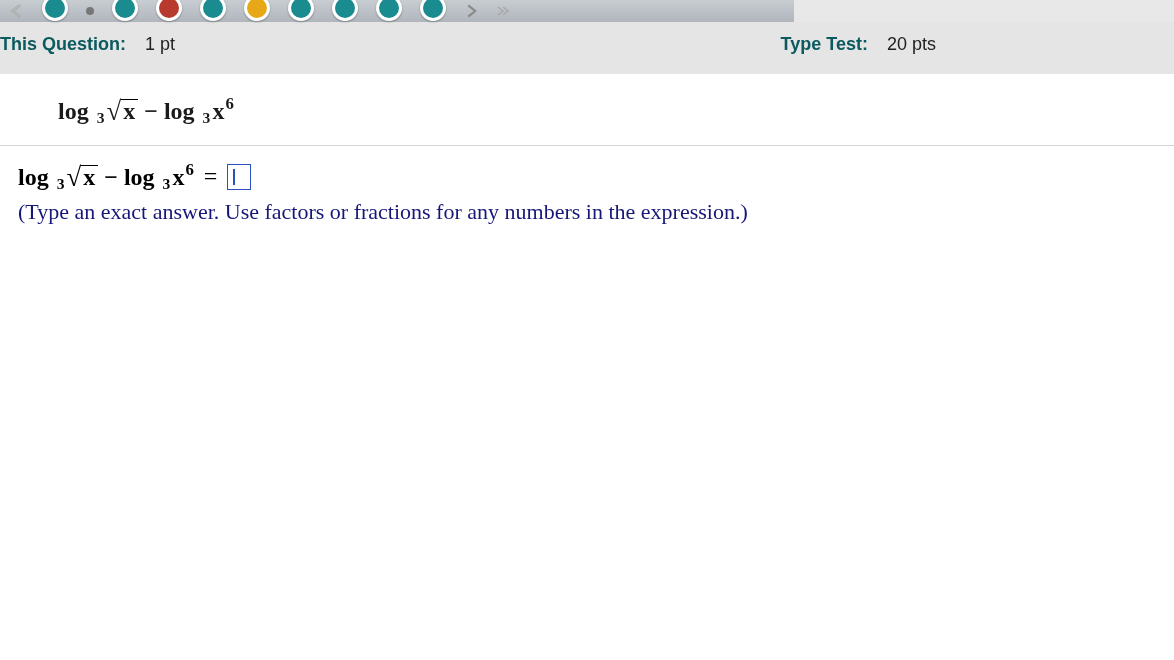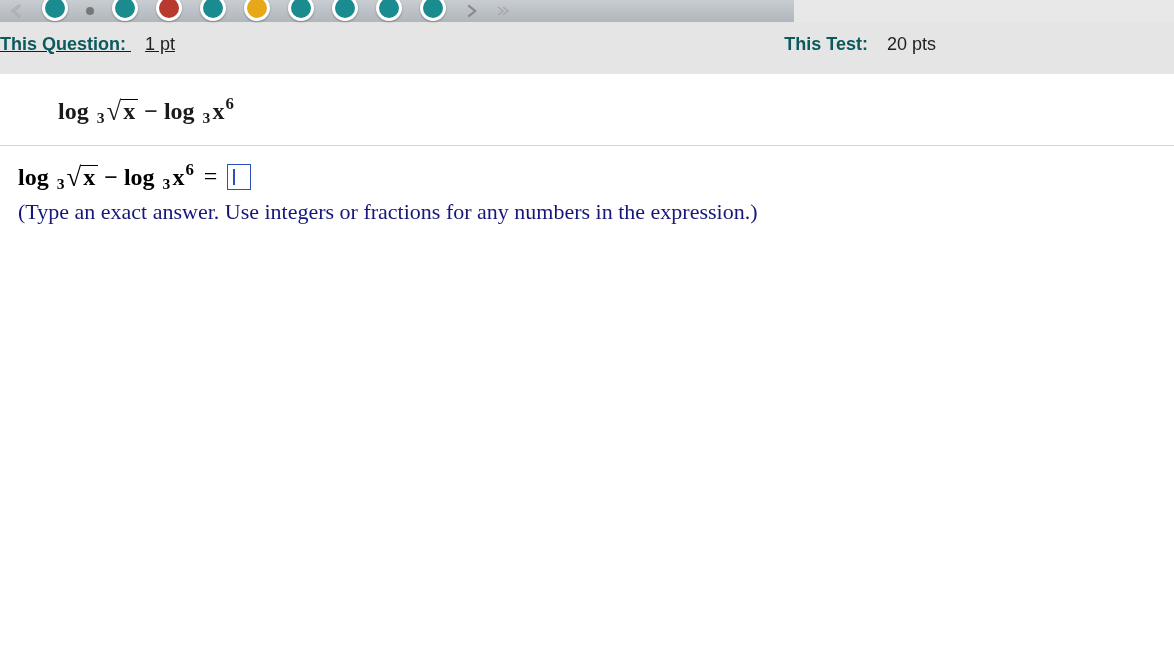--- a/index.html
+++ b/index.html
@@ -40,21 +40,21 @@
     background: #e8e8e8;
   }
   .info-bar {
     background: #e5e5e5;
     padding: 12px 0 18px 0;
     font-size: 18px;
     color: #1b1b1b;
     border-bottom: 1px solid #e5e5e5;
   }
   .info-bar-inner { display: flex; }
-  .info-left { padding-left: 0; text-decoration: underline; }
+  .info-left { padding-left: 0; }
   .info-label { color: #0a5a5e; font-weight: bold; font-family: Verdana, sans-serif; }
   .info-val { color: #222; font-family: Verdana, sans-serif; margin-left: 14px; }
   .info-right { margin-left: auto; padding-right: 238px; }
   .content {
     padding: 20px 18px 0 18px;
     font-family: Georgia, "Times New Roman", serif;
     font-size: 23px;
     color: #1a1a1a;
   }
   .prompt { margin-bottom: 26px; }
@@ -130,21 +130,21 @@
   <div class="nav-right-blank"></div>
 </div>
 
 <div class="info-bar">
   <div class="info-bar-inner">
     <div class="info-left">
       <span class="info-label">This Question:</span>
       <span class="info-val">1 pt</span>
     </div>
     <div class="info-right">
-      <span class="info-label">This Test:</span>
+      <span class="info-label">Type Test:</span>
       <span class="info-val">20 pts</span>
     </div>
   </div>
 </div>
 
 <div class="content">
 
   <div class="expr-row">
     <span>log</span>
     <span class="log-sub">3</span><span class="sqrt-wrap"><span class="sqrt-sym">√</span><span class="sqrt-arg">x</span></span>
@@ -163,14 +163,14 @@
       <span class="log-sub">3</span><span class="sqrt-wrap"><span class="sqrt-sym">√</span><span class="sqrt-arg">x</span></span>
       <span> − </span>
       <span>log</span>
       <span class="log-sub">3</span><span>x</span><span class="sup6">6</span>
     </span>
     <span class="eq">=</span>
     <span class="ans-box">
         <span class="caret"></span>
       </span>
   </div>
-  <div class="hint">(Type an exact answer. Use integers or fractions for any numbers in the expression.)</div>
+  <div class="hint">(Type an exact answer. Use factors or fractions for any numbers in the expression.)</div>
 </div>
 
 </body></html>

